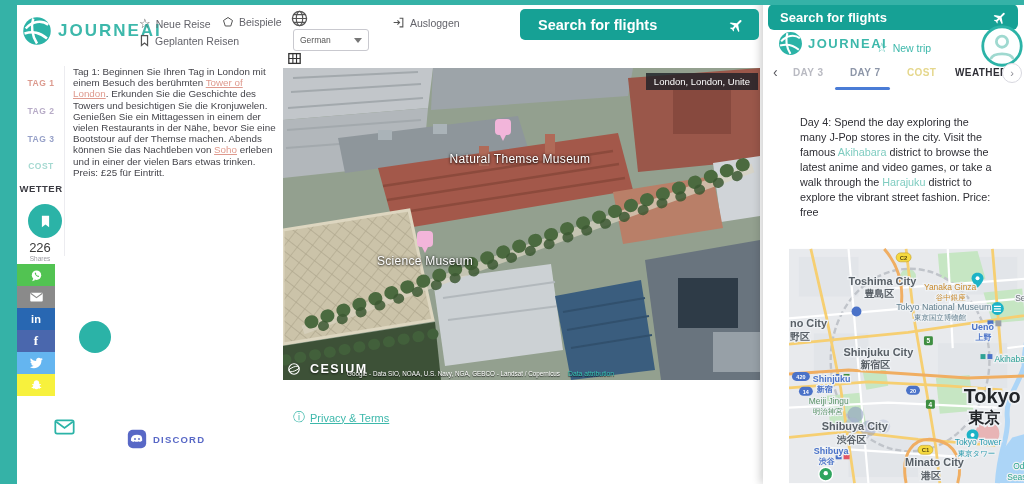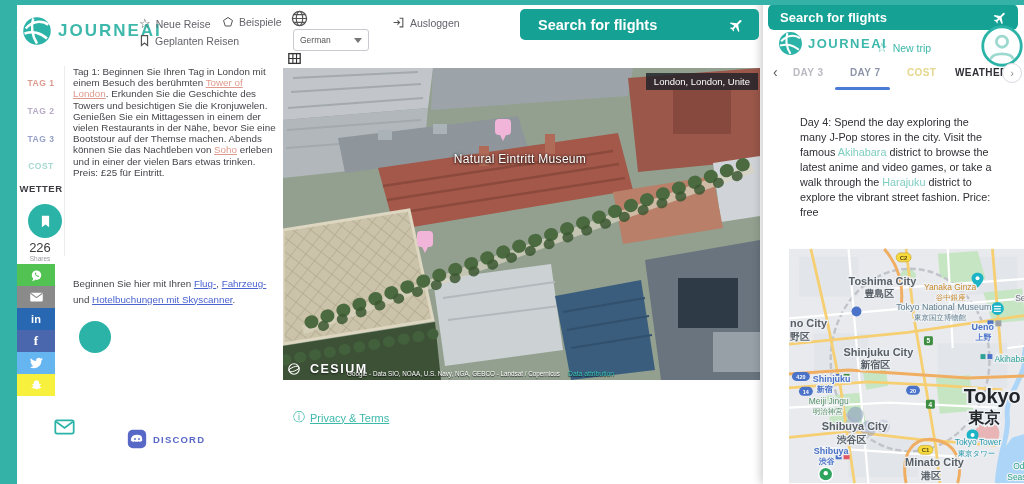--- a/index.html
+++ b/index.html
@@ -180,21 +180,20 @@
   </div>
   <div class="abs share-btn" style="top: 374px; background-color: rgb(247, 241, 61);">
     <svg width="15" height="15" viewBox="0 0 24 24">
       <path d="M12 3.5 c2.4 0 4.2 1.8 4.3 4.2 0 .8 0 1.6 .1 2.2 .5 .1 1.3 -.3 1.6 -.3 .4 0 .9 .2 .9 .7 0 .5 -.7 .9 -1.3 1.1 -.3 .1 -.8 .3 -.8 .7 0 1.3 1.9 2.8 3.2 3 -.1 .4 -1.1 .9 -2.3 1 -.2 .5 -.3 1.1 -.7 1.1 -.4 0 -1.1 -.3 -1.7 -.3 -1.2 0 -1.6 1.2 -3.4 1.2 -1.8 0 -2.2 -1.2 -3.4 -1.2 -.6 0 -1.3 .3 -1.7 .3 -.4 0 -.5 -.6 -.7 -1.1 -1.2 -.1 -2.2 -.6 -2.3 -1 1.3 -.2 3.2 -1.7 3.2 -3 0 -.4 -.5 -.6 -.8 -.7 C5.7 11.2 5 10.8 5 10.3 c0 -.5 .5 -.7 .9 -.7 .3 0 1.1 .4 1.6 .3 0 -.6 .1 -1.4 .1 -2.2 C7.8 5.3 9.6 3.5 12 3.5 z" fill="#fff"></path>
     </svg>
   </div>
   <div class="abs fab" style="left:79px;top:321px;width:32px;height:32px;"></div>
 
   <p class="abs itin" style="margin:0;"><span>Tag 1: Beginnen Sie Ihren Tag in London mit einem Besuch des berühmten </span><a class="link-salmon">Tower of London</a><span>. Erkunden Sie die Geschichte des Towers und besichtigen Sie die Kronjuwelen. Genießen Sie ein Mittagessen in einem der vielen Restaurants in der Nähe, bevor Sie eine Bootstour auf der Themse machen. Abends können Sie das Nachtleben von </span><a class="link-salmon">Soho</a><span> erleben und in einer der vielen Bars etwas trinken. Preis: £25 für Eintritt.</span></p>
 
-  <p class="abs booking" style="margin:0;"><span>Beginnen Sie hier mit Ihren </span><a class="link-blue">Flug-</a><span>, </span><a class="link-blue">Fahrzeug-</a><span> und </span><a class="link-blue">Hotelbuchungen mit Skyscanner</a><span>.</span></p>
 
   <div class="abs london-map">
     <svg width="477" height="312" viewBox="0 0 477 312">
       <defs>
         <pattern id="hatch" width="11" height="11" patternUnits="userSpaceOnUse" patternTransform="rotate(38)">
           <rect width="11" height="11" fill="#cbc3a9"></rect>
           <path d="M0 0 H11 M0 0 V11" stroke="#b0a88e" stroke-width="1.3" fill="none"></path>
         </pattern>
       </defs>
       <rect width="477" height="312" fill="#93a08f"></rect>
@@ -228,26 +227,27 @@
       <path d="M40 258 L468 103" stroke="#3c5833" stroke-width="10" stroke-dasharray="1 19" stroke-linecap="round" fill="none" opacity=".85"></path>
       <path d="M2 292 L150 266" stroke="#42603b" stroke-width="11" stroke-dasharray="1 14" stroke-linecap="round" fill="none"></path>
     </svg>
 
     <div class="abs loc-badge">London, London, Unite</div>
 
     <svg class="abs" style="left:210px;top:50px;" width="20" height="28" viewBox="0 0 20 28">
       <rect x="2" y="1" width="16" height="16" rx="4" fill="#f2b5da"></rect>
       <path d="M6.5 16 L10 23 L13.5 16 Z" fill="#f2b5da"></path>
     </svg>
-    <div class="abs pin-label" style="left:157px;top:84px;width:160px;">Natural Eintritt Museum</div>
+    <div class="abs pin-label" style="left:157px;top:84px;width:160px;">Natural Themse Museum</div>
 
     <svg class="abs" style="left:132px;top:162px;" width="20" height="28" viewBox="0 0 20 28">
       <rect x="2" y="1" width="16" height="16" rx="4" fill="#f2b5da"></rect>
       <path d="M6.5 16 L10 23 L13.5 16 Z" fill="#f2b5da"></path>
     </svg>
+    <div class="abs pin-label" style="left:62px;top:186px;width:160px;">Science Museum</div>
 
     <div class="abs cesium-row">
       <svg width="14" height="14" viewBox="0 0 24 24">
         <circle cx="12" cy="12" r="9" fill="none" stroke="#fff" stroke-width="2"></circle>
         <ellipse cx="12" cy="12" rx="9" ry="3.5" fill="none" stroke="#fff" stroke-width="1.5" transform="rotate(-20 12 12)"></ellipse>
       </svg>
       <span class="cesium-text">CESIUM</span>
     </div>
     <div class="abs attr-row">
       <span class="attr-text">Google - Data SIO, NOAA, U.S. Navy, NGA, GEBCO - Landsat / Copernicus</span>

